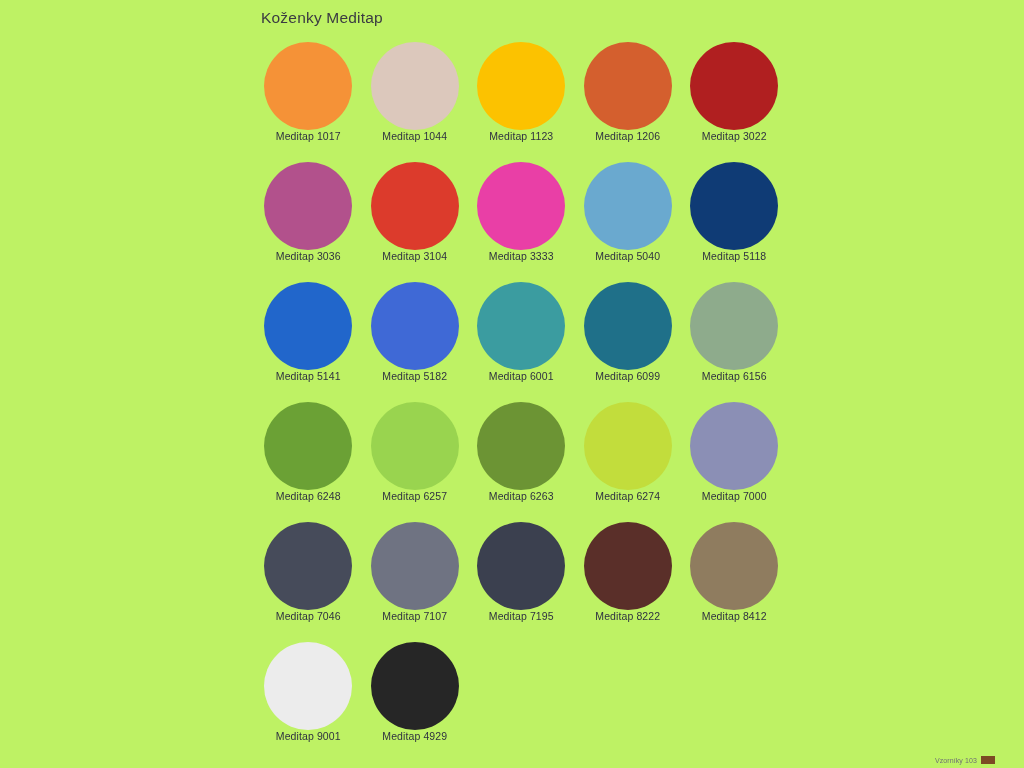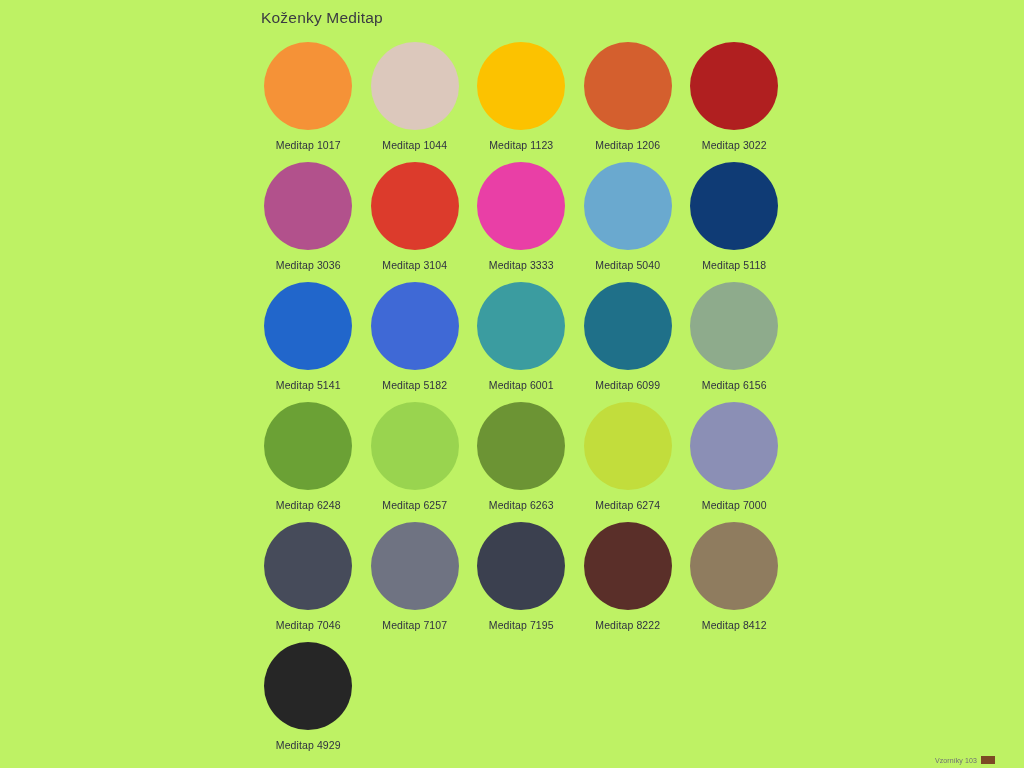--- a/index.html
+++ b/index.html
@@ -58,21 +58,21 @@
 
   .swatch-disc {
     width: 88px;
     height: 88px;
     border-radius: 50%;
     background: #cccccc;
     flex: 0 0 auto;
   }
 
   .swatch-label {
-    margin-top: 9px;
+    margin-top: 0;
     font-size: 10.5px;
     font-weight: 400;
     letter-spacing: 0.1px;
     color: #2f3240;
     white-space: nowrap;
     text-align: center;
   }
 
   .footer {
     position: absolute;
@@ -199,20 +199,24 @@
       </div>
       <div class="swatch-cell">
         <div class="swatch-disc" style="background: rgb(90, 47, 41);"></div>
         <div class="swatch-label" style="color: rgb(47, 50, 64);">Meditap 8222</div>
       </div>
       <div class="swatch-cell">
         <div class="swatch-disc" style="background: rgb(143, 124, 95);"></div>
         <div class="swatch-label" style="color: rgb(47, 50, 64);">Meditap 8412</div>
       </div>
       <div class="swatch-cell">
+        <div class="swatch-disc" style="background: rgb(236, 236, 236);"></div>
+        <div class="swatch-label" style="color: rgb(47, 50, 64);">Meditap 9001</div>
+      </div>
+      <div class="swatch-cell">
         <div class="swatch-disc" style="background: rgb(38, 38, 38);"></div>
         <div class="swatch-label" style="color: rgb(47, 50, 64);">Meditap 4929</div>
       </div>
     </div>
 
   <div class="footer">
     <span class="footer-text">Vzorníky 103</span>
     <span class="footer-chip" style="background: rgb(124, 74, 36);"></span>
   </div>
 

